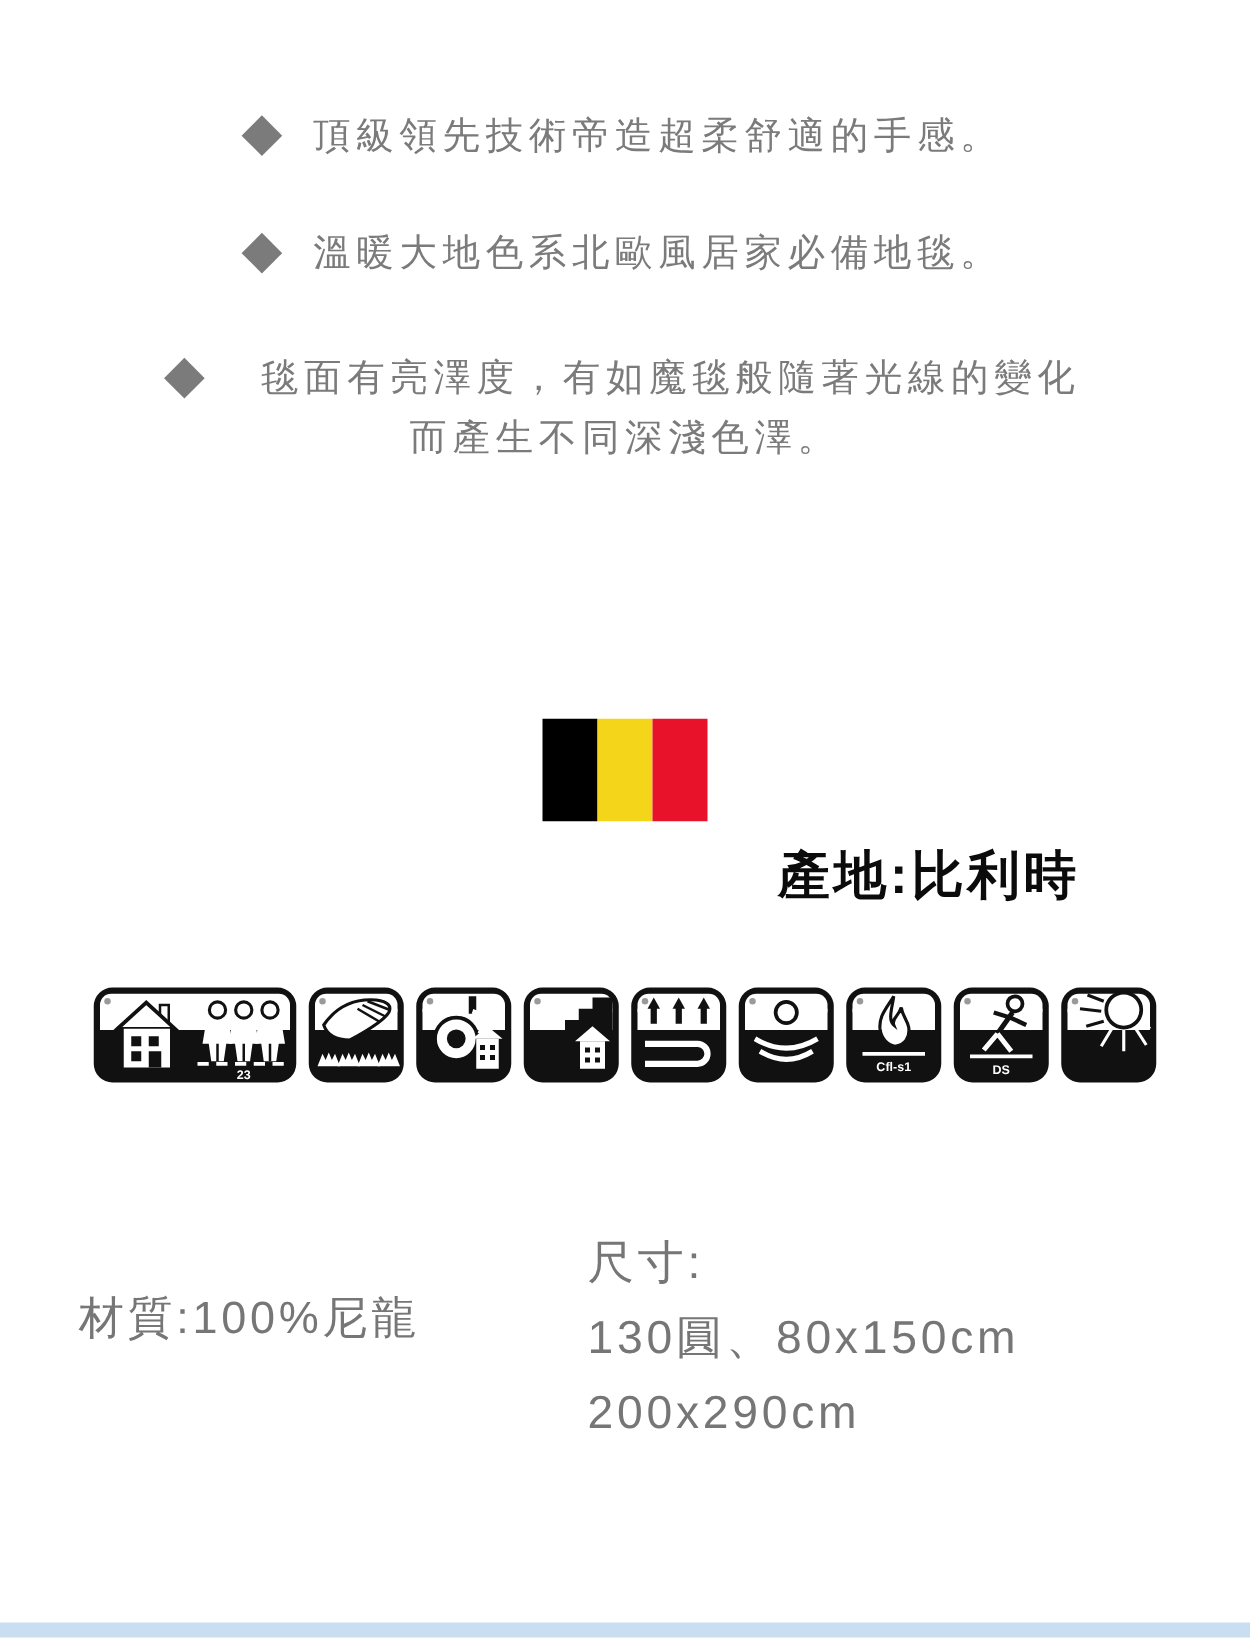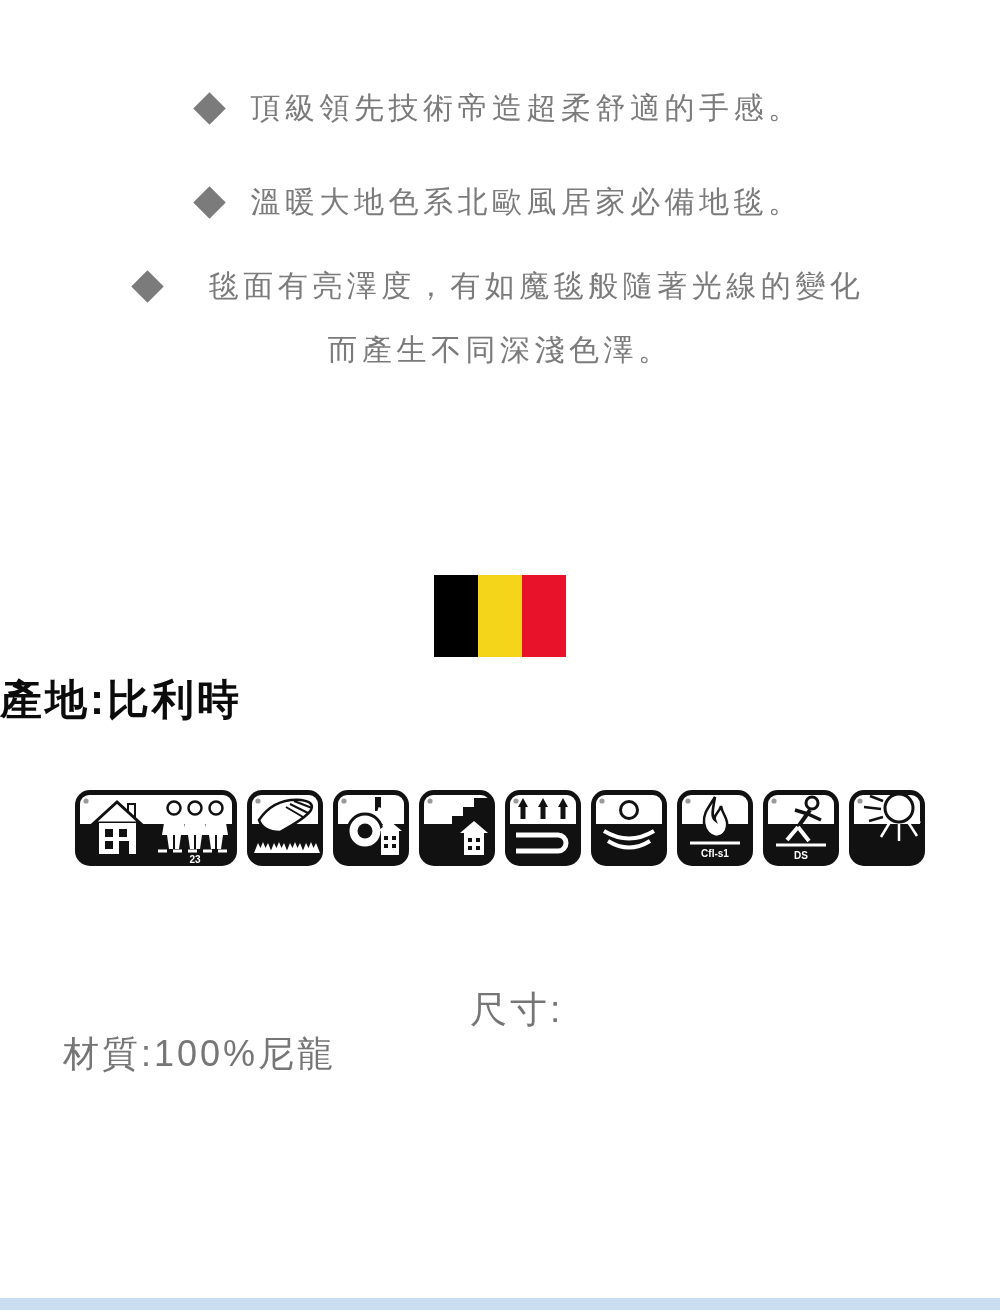--- a/index.html
+++ b/index.html
@@ -25,21 +25,21 @@
     font-size:30px;color:#7b7b7b;letter-spacing:4.5px;
   }
   
   .flag{
     position:absolute;left:434px;top:575px;width:132px;height:82px;
     display:flex;
   }
   .flag > div{flex:1 1 0;}
   
   .origin-label{
-    position:absolute;left:0;top:672px;width:864px;text-align:left;
+    position:absolute;left:0;top:672px;width:864px;text-align:right;
     font-size:42px;font-weight:bold;color:#0b0b0b;letter-spacing:3px;
   }
   
   .icon-row{
     position:absolute;left:0;top:789px;width:1000px;
     display:flex;justify-content:center;align-items:flex-start;gap:8px;
   }
   .icon-row svg{display:block;}
   
   .specs-left{
@@ -64,21 +64,21 @@
 <div class="bullet-row" style="top:90px;height:36px;">
   <span class="diamond"></span>
   <span class="bullet-text">頂級領先技術帝造超柔舒適的手感。</span>
 </div>
 
 <div class="bullet-row" style="top:184px;height:36px;">
   <span class="diamond"></span>
   <span class="bullet-text">溫暖大地色系北歐風居家必備地毯。</span>
 </div>
 
-<div class="bullet-row" style="top:268px;height:36px;gap:20px;">
+<div class="bullet-row" style="top:284px;height:36px;gap:20px;">
   <span class="diamond"></span>
   <span class="bullet-text">毯面有亮澤度，有如魔毯般隨著光線的變化</span>
 </div>
 <div class="bullet-line2" style="top:330px;">而產生不同深淺色澤。</div>
 
 <div class="flag">
   <div style="background:#000000"></div>
   <div style="background:#F5D519"></div>
   <div style="background:#E8132B"></div>
 </div>
@@ -237,15 +237,17 @@
   </svg>
 
 </div>
 
 <div class="specs-left">
   <div>材質:100%尼龍</div>
 </div>
 
 <div class="specs-right">
   <div>尺寸:</div>
+  <div>130圓、80x150cm</div>
+  <div>200x290cm</div>
 </div>
 
 <div class="bottom-bar"></div>
 
 </body></html>

